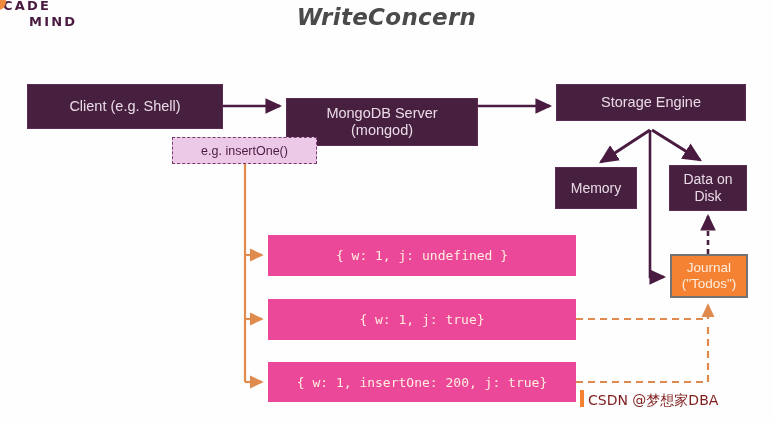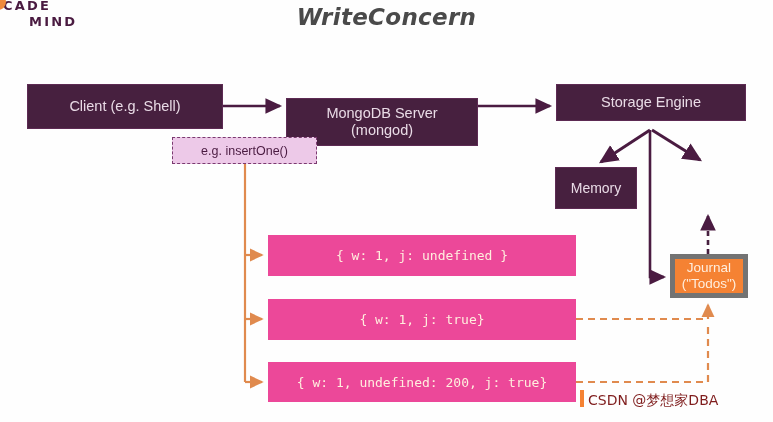--- a/index.html
+++ b/index.html
@@ -62,21 +62,21 @@
     display:flex;align-items:center;justify-content:center;
     box-sizing:border-box;
   }
   #opt-0{left:268px;top:235px;width:308px;height:41px;}
   #opt-1{left:268px;top:299px;width:308px;height:41px;}
   #opt-2{left:268px;top:362px;width:308px;height:40px;}
 
   
   #box-journal{
     left:670px;top:254px;width:78px;height:44px;
-    background:#f58233;border:5px solid #737373;
+    background:#f58233;border:2px solid #737373;
     color:#ffeede;font-size:13.5px;line-height:16px;
     display:flex;align-items:center;justify-content:center;text-align:center;
     box-sizing:border-box;
   }
 
   
   #watermark{
     left:588px;top:392px;color:#7f1d1d;font-size:14px;
     font-family:"DejaVu Sans", sans-serif;
     text-align:right;
@@ -154,30 +154,36 @@
     <div>
       <div>MongoDB Server</div>
       <div>(mongod)</div>
     </div>
   </div>
 
   <div class="abs pbox" id="box-storage">Storage Engine</div>
 
   <div class="abs pbox" id="box-memory">Memory</div>
 
+  <div class="abs pbox" id="box-disk">
+    <div>
+      <div>Data on</div>
+      <div>Disk</div>
+    </div>
+  </div>
 
   <div class="abs" id="box-insert">e.g. insertOne()</div>
 
   <div class="abs" id="box-journal">
     <div>
       <div>Journal</div>
       <div>("Todos")</div>
     </div>
   </div>
 
   <div class="abs obox" id="opt-0">{ w: 1, j: undefined }</div>
   <div class="abs obox" id="opt-1">{ w: 1, j: true}</div>
-  <div class="abs obox" id="opt-2">{ w: 1, undefined: 200, j: true}</div>
+  <div class="abs obox" id="opt-2">{ w: 1, insertOne: 200, j: true}</div>
 
   <div class="abs" id="wm-bar"></div>
   <div class="abs" id="watermark">CSDN @梦想家DBA</div>
 
 </div>
 
 </body></html>

